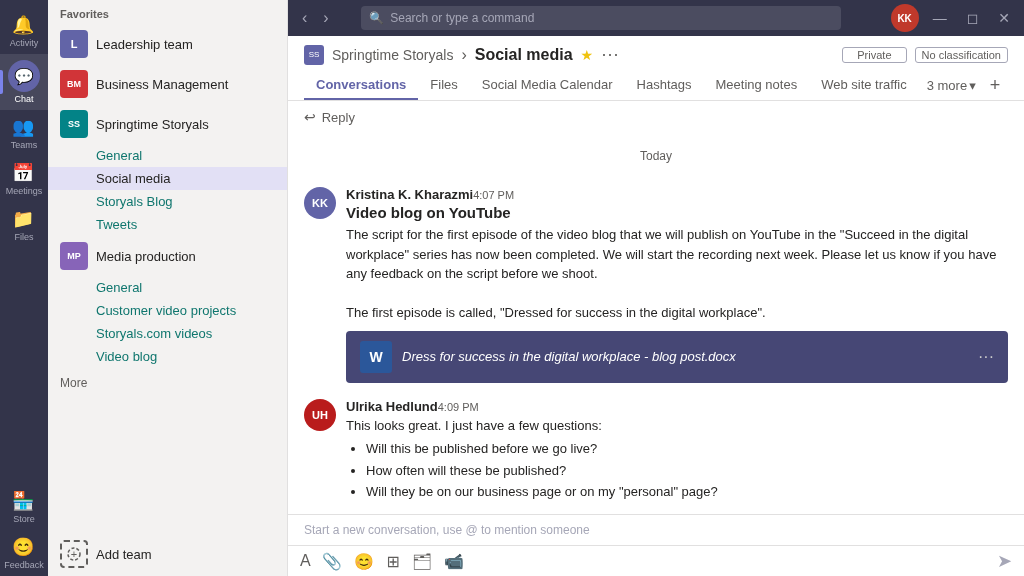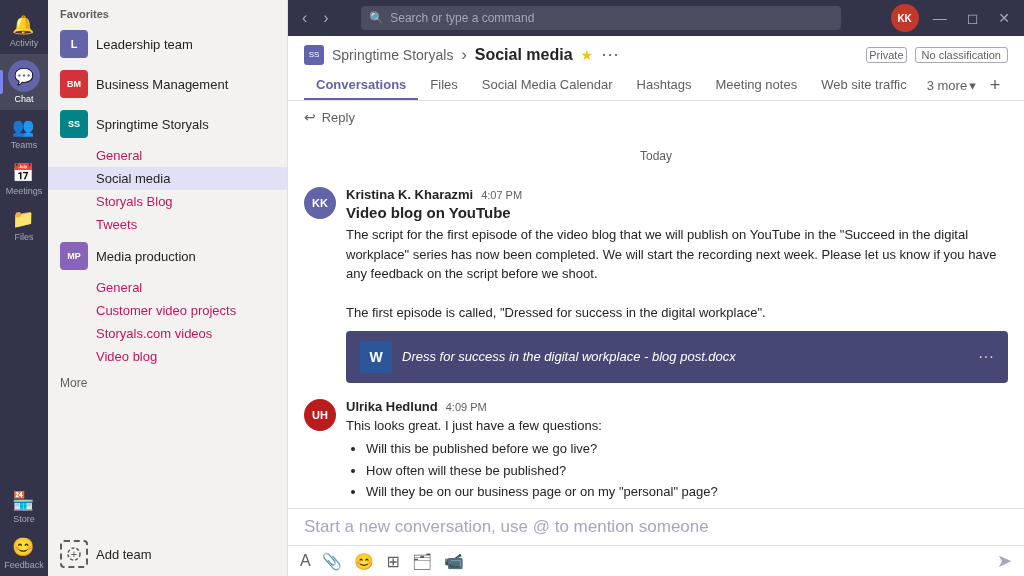--- a/index.html
+++ b/index.html
@@ -107,21 +107,21 @@
     }
     .team-name {
       font-size: 13px;
       color: #252423;
       flex: 1;
     }
     .channel-list { padding-left: 0; }
     .channel-item {
       padding: 4px 12px 4px 48px;
       font-size: 13px;
-      color: #be185d;
+      color: #0f766e;
       cursor: pointer;
     }
     .channel-item.active {
       background: #e2e0f5;
       color: #252423;
       font-weight: 500;
     }
     .more-label {
       padding: 8px 12px;
       font-size: 12px;
@@ -243,21 +243,21 @@
       font-weight: 600;
       color: #252423;
     }
     .star-icon { color: #f0c30f; font-size: 14px; }
     .ellipsis-btn { color: #605e5c; background: none; border: none; cursor: pointer; font-size: 18px; }
     .private-badge {
       margin-left: auto;
       font-size: 11px;
       border: 1px solid #a6a7b7;
       border-radius: 3px;
-      padding: 1px 2px;
+      padding: 1px 14px;
       color: #605e5c;
     }
     .no-class-badge {
       font-size: 11px;
       border: 1px solid #a6a7b7;
       border-radius: 3px;
       padding: 1px 6px;
       color: #605e5c;
     }
 
@@ -345,21 +345,21 @@
       font-size: 11px;
       font-weight: 600;
       color: #fff;
     }
     .msg-avatar.kk { background: #6264a7; }
     .msg-avatar.uh { background: #b91c1c; }
     .msg-body { flex: 1; }
     .msg-header {
       display: flex;
       align-items: baseline;
-      gap: 8px;
+      gap: 0;
       margin-bottom: 2px;
     }
     .msg-author { font-size: 13px; font-weight: 600; color: #252423; }
     .msg-time { font-size: 11px; color: #605e5c; }
     .msg-title {
       font-size: 15px;
       font-weight: 600;
       color: #252423;
       margin-bottom: 4px;
     }
@@ -393,21 +393,21 @@
     .file-dots { color: #ccc; cursor: pointer; font-size: 16px; }
 
     
     .bottom-bar {
       background: #fff;
       border-top: 1px solid #e1e0e0;
       flex-shrink: 0;
     }
     .new-convo {
       padding: 8px 16px;
-      font-size: 17px;
+      font-size: 12px;
       color: #605e5c;
       border-bottom: 1px solid #e1e0e0;
     }
     .toolbar-row {
       display: flex;
       align-items: center;
       padding: 4px 12px;
       gap: 12px;
     }
     .toolbar-icon {

